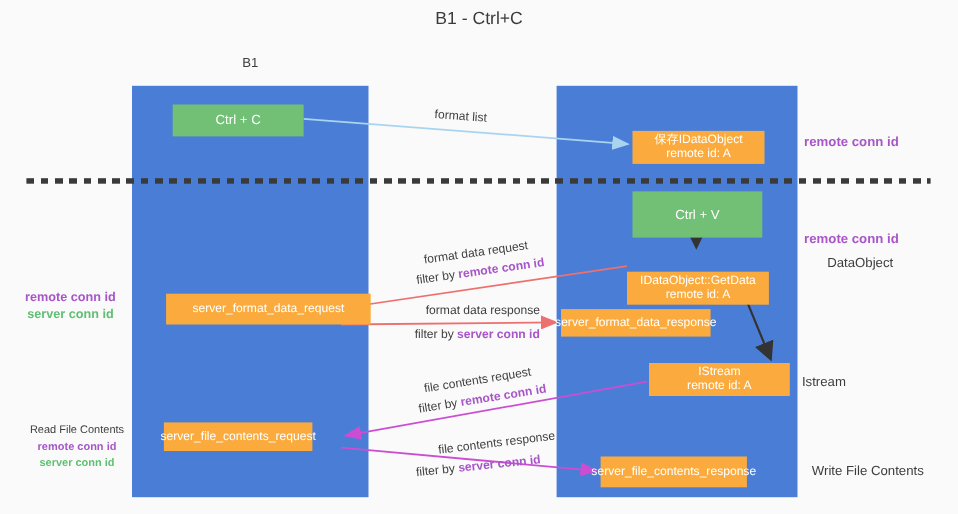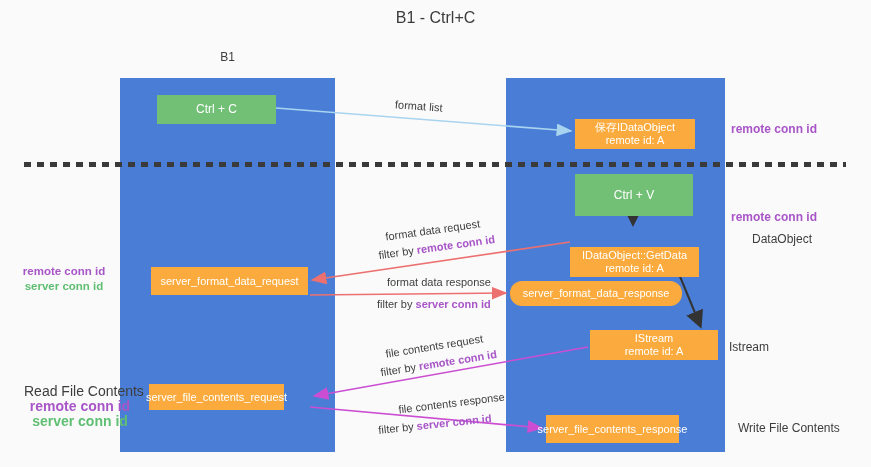--- a/index.html
+++ b/index.html
@@ -92,25 +92,25 @@
 
   <div class="box green" style="left:575px; top:174px; width:118px; height:42px;">
     <div>Ctrl + V</div>
   </div>
 
   <div class="box orange" style="left:570px; top:227px; width:129px; height:30px;margin-top:20px;">
     <div>IDataObject::GetData</div>
     <div>remote id: A</div>
   </div>
 
-  <div class="box orange" style="left:151px; top:267px; width:157px; height:28px;">
+  <div class="box orange" style="left:151px; top:267px; width:186px; height:28px;">
     <div>server_format_data_request</div>
   </div>
 
-  <div class="box orange" style="left:510px; top:281px; width:172px; height:25px;border-radius:12px;">
+  <div class="box orange" style="left:510px; top:281px; width:136px; height:25px;">
     <div>server_format_data_response</div>
   </div>
 
   <div class="box orange" style="left:590px; top:330px; width:128px; height:30px;">
     <div>IStream</div>
     <div>remote id: A</div>
   </div>
 
   <div class="box orange" style="left:149px; top:384px; width:135px; height:26px;">
     <div>server_file_contents_request</div>
@@ -149,19 +149,19 @@
   <div class="side purple" style="left:731px; top:122px;">remote conn id</div>
   <div class="side purple" style="left:731px; top:210px;">remote conn id</div>
   <div class="side" style="left:752px; top:232px;">DataObject</div>
   <div class="side" style="left:729px; top:340px;">Istream</div>
   <div class="side" style="left:738px; top:421px;">Write File Contents</div>
 
   <div class="side center" style="left:14px; top:264px; width:100px; font-size:11.5px; line-height:15px;">
     <div class="purple">remote conn id</div>
     <div class="greentx">server conn id</div>
   </div>
-  <div class="side center" style="left:24px; top:384px; width:112px; font-size:14px; line-height:15px;">
+  <div class="side center" style="left:14px; top:384px; width:112px; font-size:10px; line-height:15px;">
     <div>Read File Contents</div>
     <div class="purple">remote conn id</div>
     <div class="greentx">server conn id</div>
   </div>
 
 </div>
 
 </body></html>

